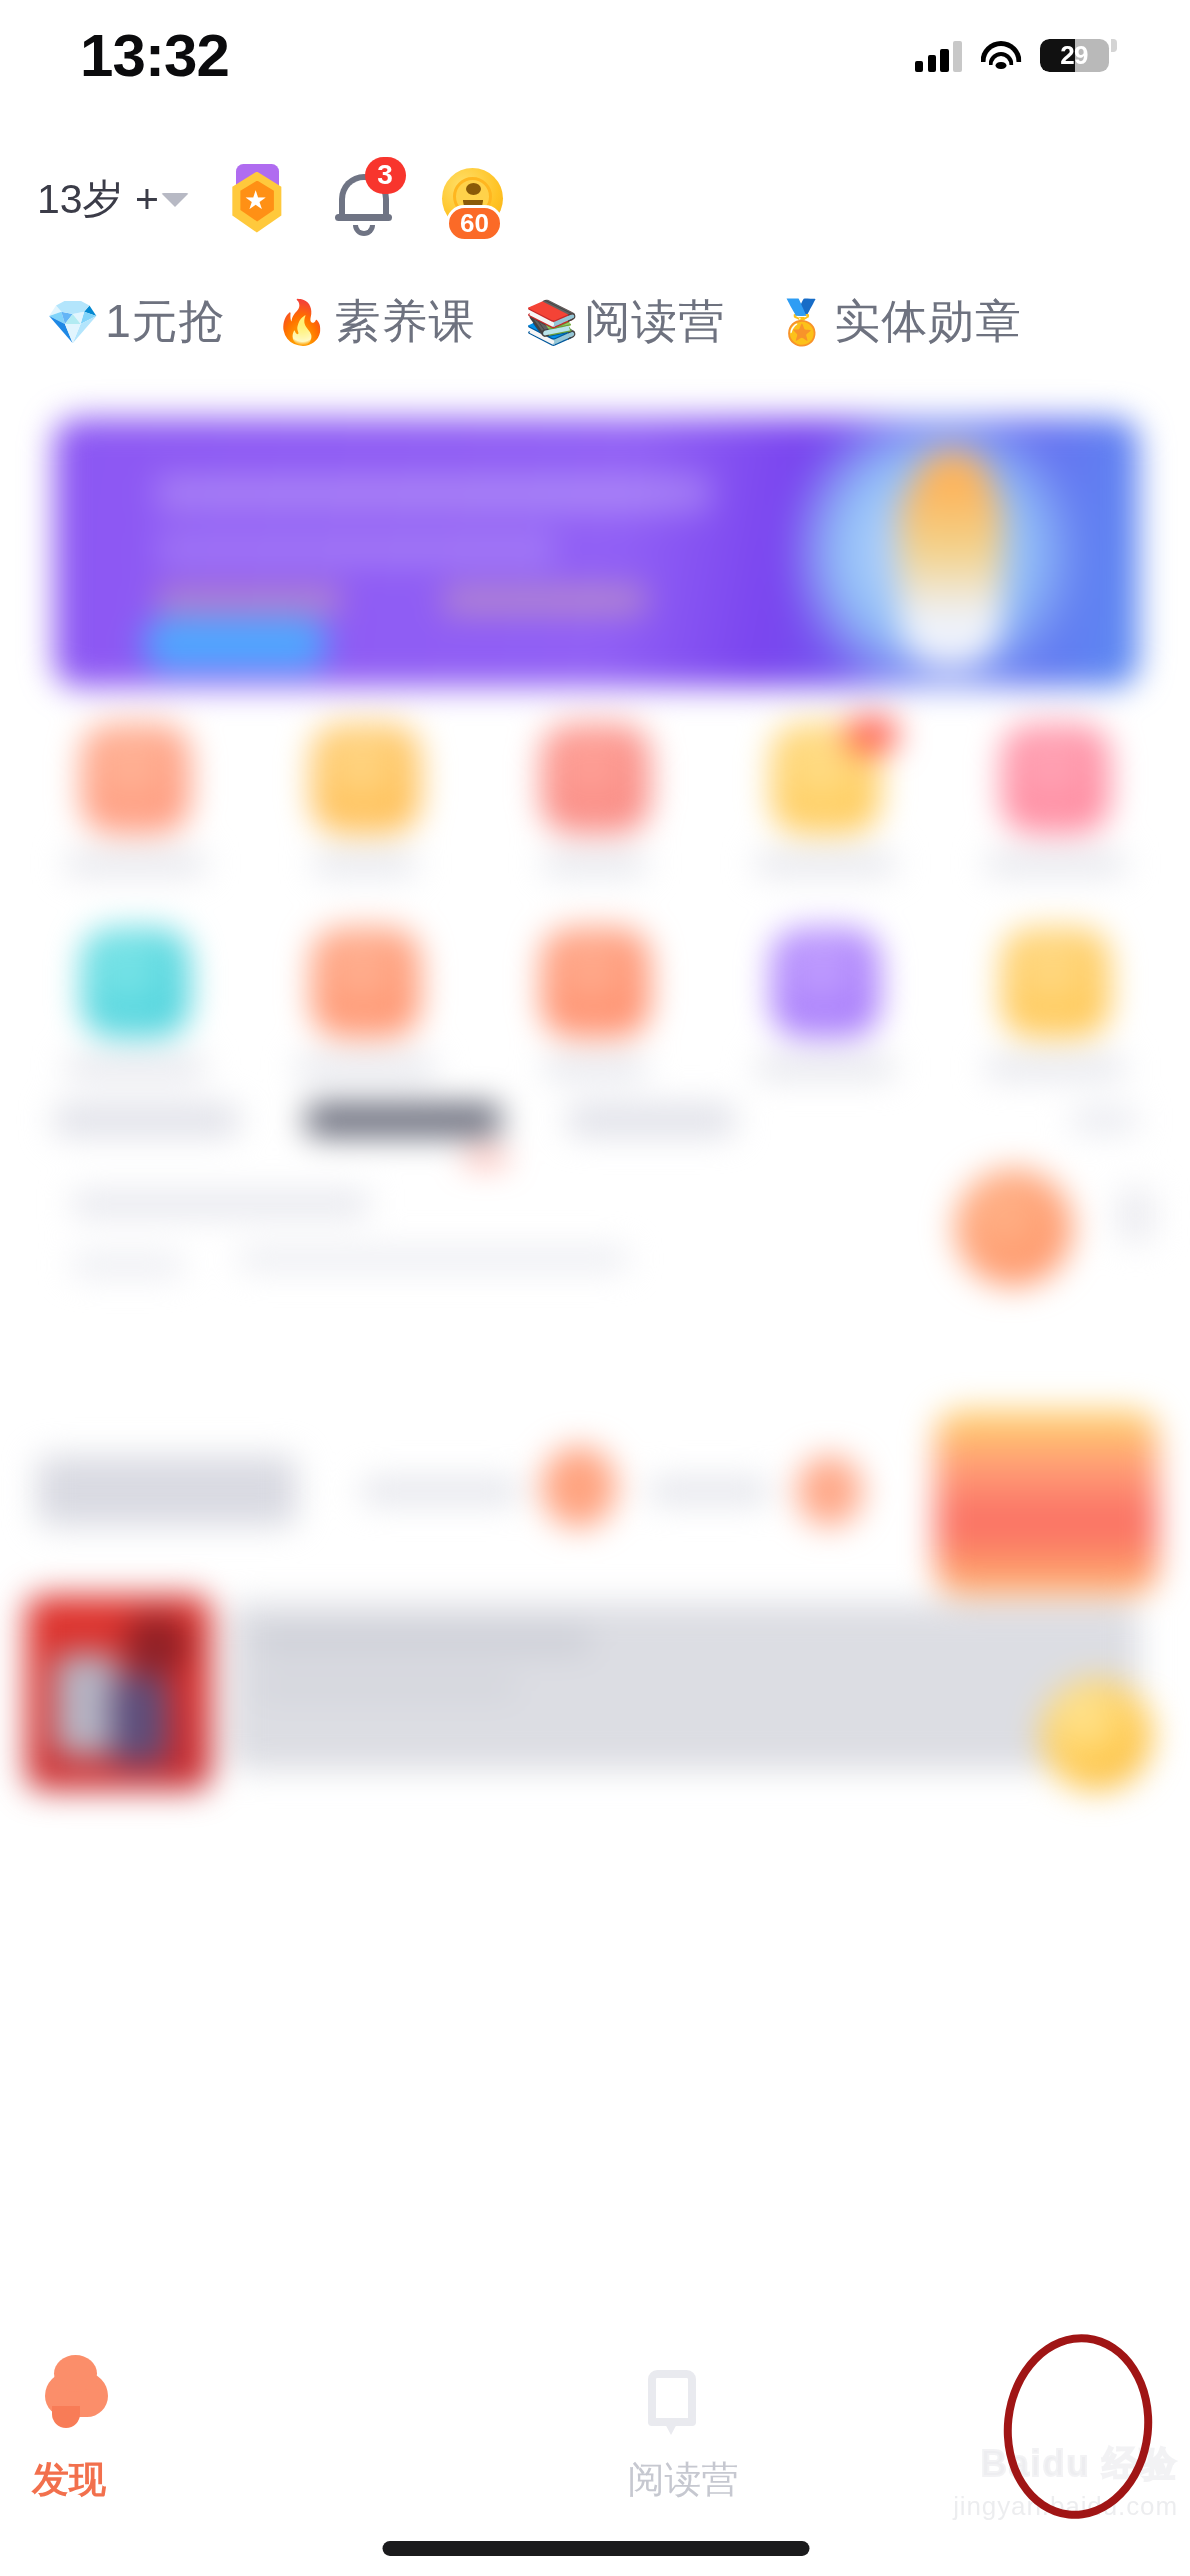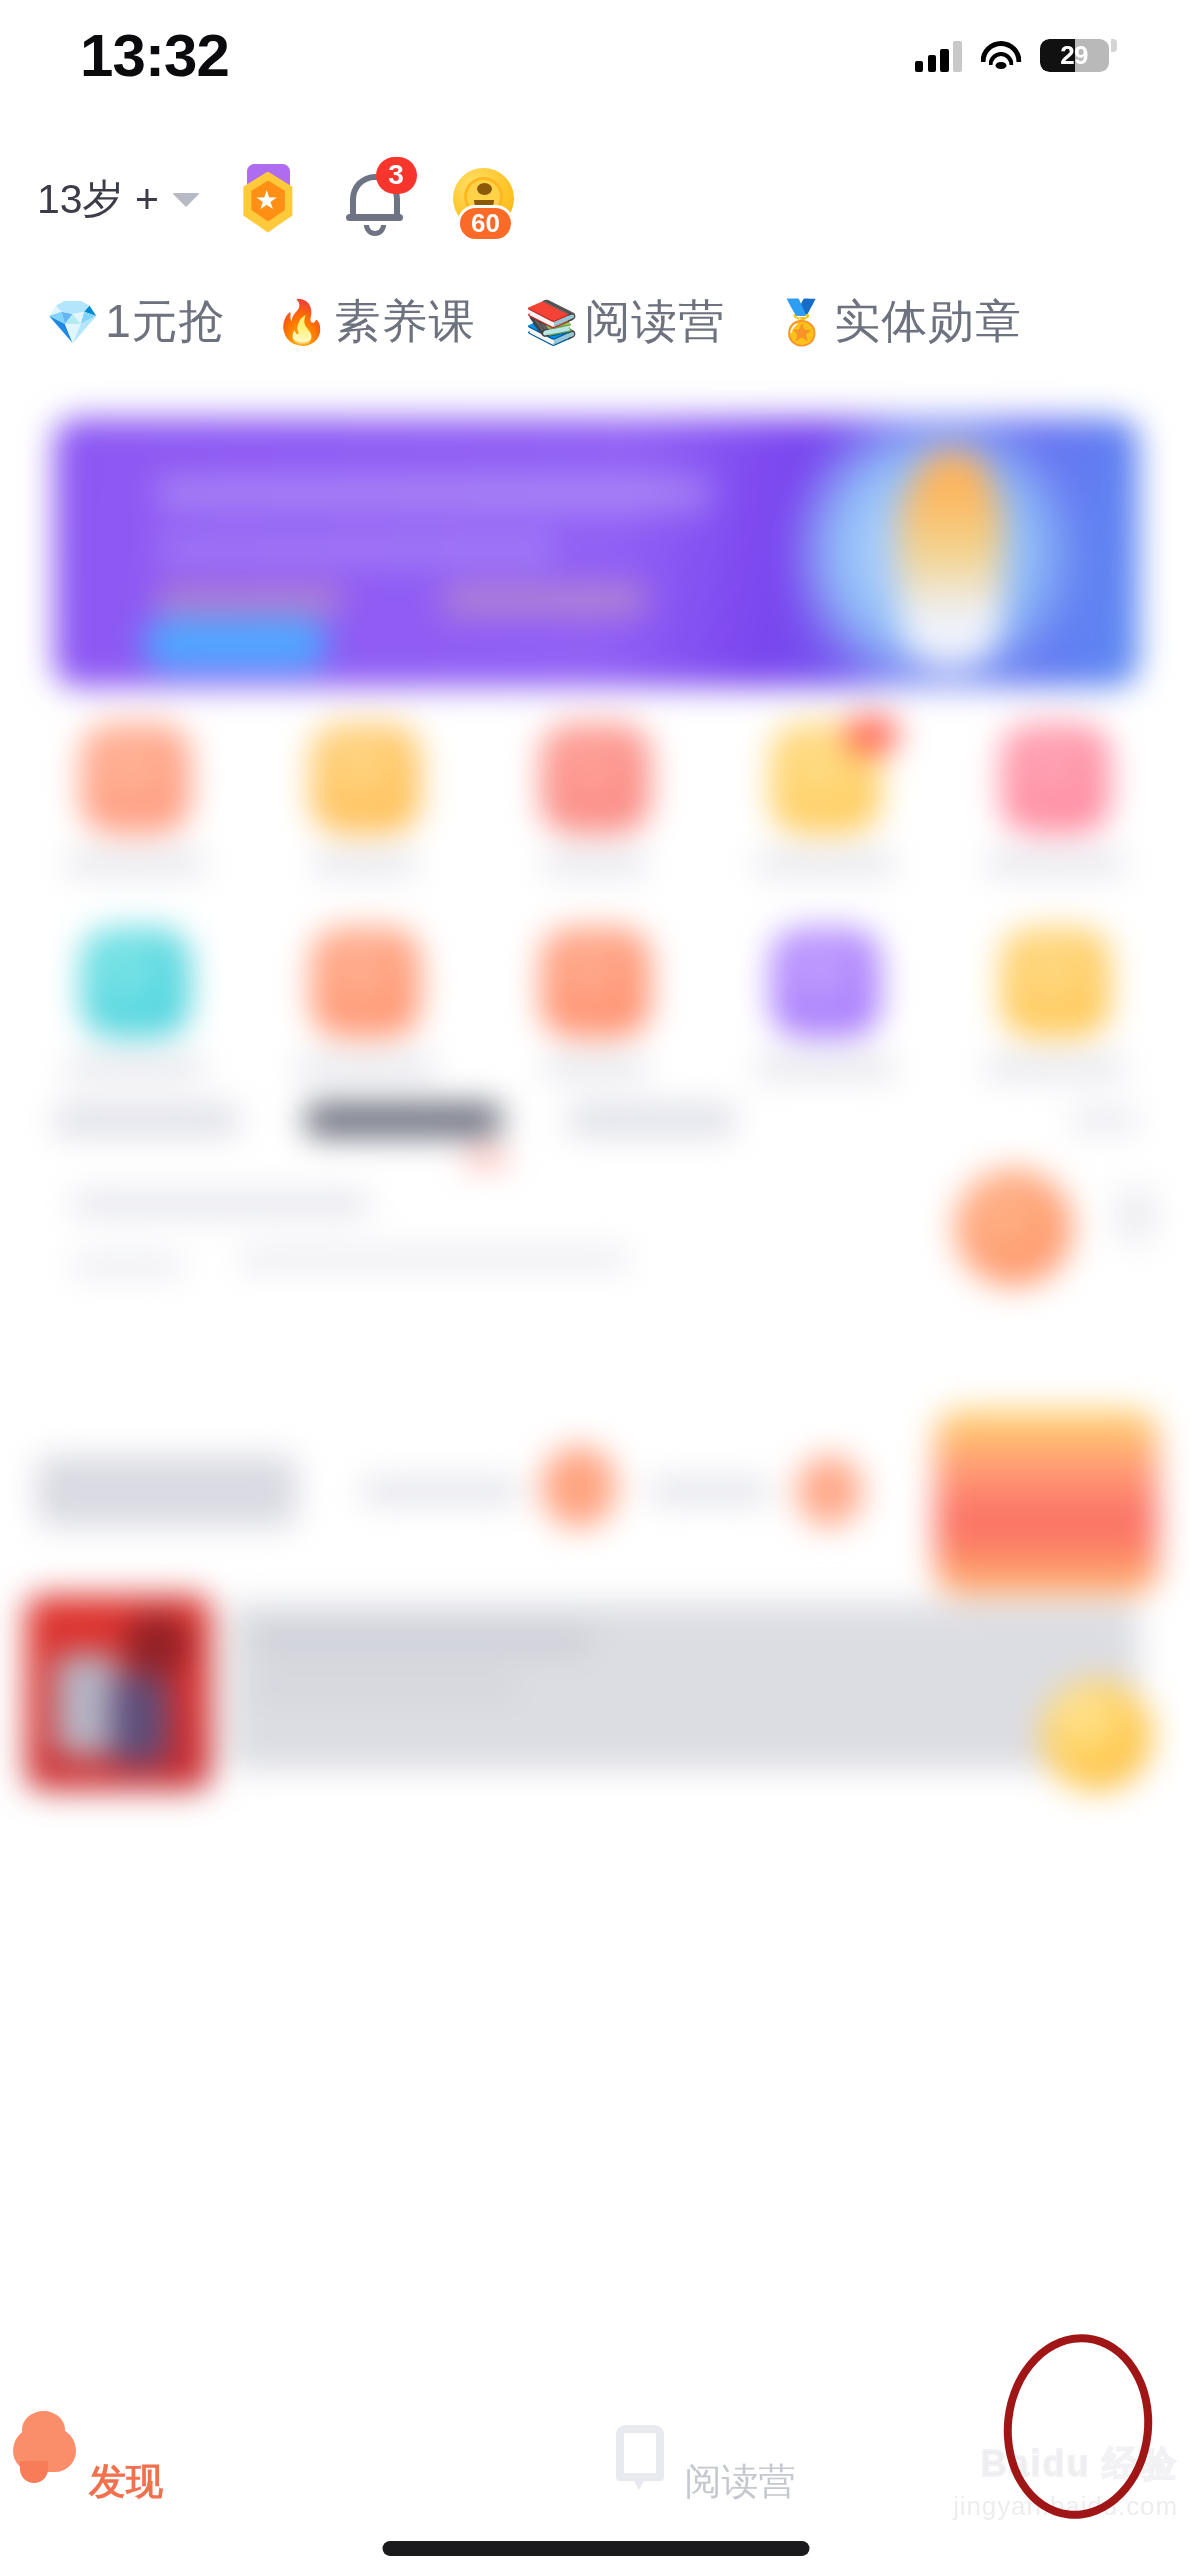--- a/index.html
+++ b/index.html
@@ -36,21 +36,21 @@
     display:flex; align-items:center; justify-content:center; }
   .batt .fill{ position:absolute; left:0; top:0; bottom:0; width:52%; background:#111; border-radius:9.3px 0 0 9.3px; }
   .batt .num{ position:relative; font-size:26px; font-weight:700; color:#fff; z-index:2; letter-spacing:-0.5px; }
   .batt-nub{ width:5.6px; height:13px; background:#d4d4d4; border-radius:0 3.7px 3.7px 0; margin-left:2.8px; }
 
   
   .header{
     position:absolute; top:139px; left:0; width:1191px; height:121px;
     display:flex; align-items:center; padding:0 20.4px 0 37px; z-index:50;
   }
-  .age-sel{ display:flex; align-items:center; gap:13px; flex:0 0 auto; }
+  .age-sel{ display:flex; align-items:center; gap:2px; flex:0 0 auto; }
   .age-sel .lbl{ font-size:41px; color:#3b3c48; font-weight:500; white-space:nowrap; }
   .caret{ width:0;height:0; border-left:14px solid transparent; border-right:14px solid transparent;
           border-top:14px solid #b7b9c4; border-radius:2.8px; }
   .searchbar{
     flex:0 0 auto; width:415px; height:91px; margin-left:30px;
     background:#eff0f5; border-radius:45px; display:flex; align-items:center; padding-left:35px; gap:20.4px;
   }
   .mag{ width:39px; height:39px; position:relative; flex:0 0 auto; }
   .mag b{ position:absolute; top:0; left:0; width:32px; height:32px; border:4.6px solid #b4b6c4; border-radius:50%; }
   .mag i{ position:absolute; bottom:0.9px; right:1.9px; width:14px; height:4.6px; background:#b4b6c4;
@@ -175,21 +175,21 @@
   .greyband .ln2{ position:absolute; left:26px; top:74px; width:260px; height:20.4px; background:#d2d4db; border-radius:7.4px; }
   .goldcoin{ position:absolute; top:1280px; right:39px; width:111px; height:111px; border-radius:50%;
       background:radial-gradient(circle at 38% 32%,#ffe89a,#ffc94f 55%,#f0a721); }
 
   
   .tabbar{
     position:absolute; bottom:0; left:0; width:1191px; height:230px; z-index:40;
     background:linear-gradient(180deg,rgba(255,255,255,0.55) 0%,rgba(255,255,255,0.93) 34%,#ffffff 60%);
   }
   .tabs{ position:absolute; top:13px; left:0; width:1191px; height:148px; display:flex; }
-  .tab{ flex:1; display:flex; align-items:flex-end; justify-content:flex-start; padding-top:3.7px; }
+  .tab{ flex:1; display:flex; flex-direction:column; align-items:flex-start; justify-content:flex-start; padding-top:3.7px;padding-left:32px; }
   .tabicon{ width:89px; height:89px; position:relative; }
   .tablabel{ font-size:37px; color:#c6c8d0; margin-top:3.7px; font-weight:500; white-space:nowrap; }
   .tab.active .tablabel{ color:#f2704d; font-weight:600; }
 
   .ic-cloud{ position:absolute; left:13px; top:9.3px; width:63px; height:45px; background:#fb8e6a;
      border-radius:32px 32px 28px 28px; }
   .ic-cloud:after{ content:""; position:absolute; left:9.3px; top:-16.7px; width:43px; height:37px;
      background:#fb8e6a; border-radius:50%; }
   .ic-cloud-b{ position:absolute; left:20.4px; top:43px; width:28px; height:22px; background:#f87c57;
      border-radius:0 0 15px 15px; }

